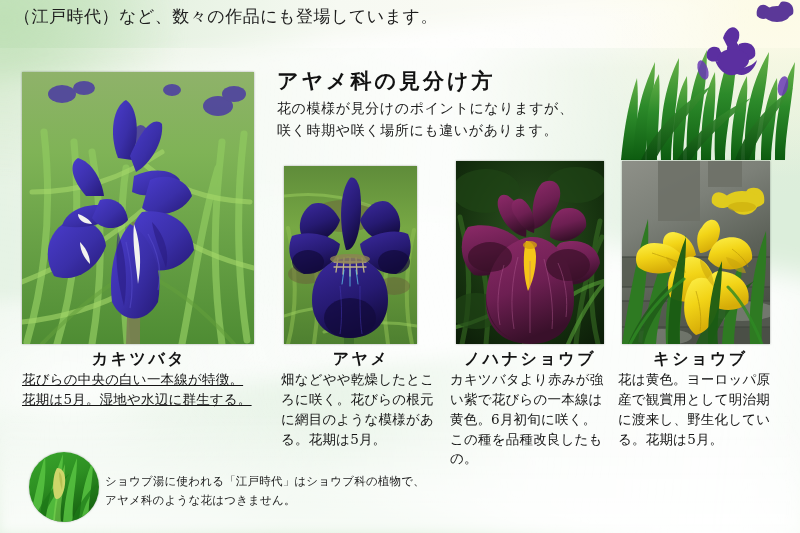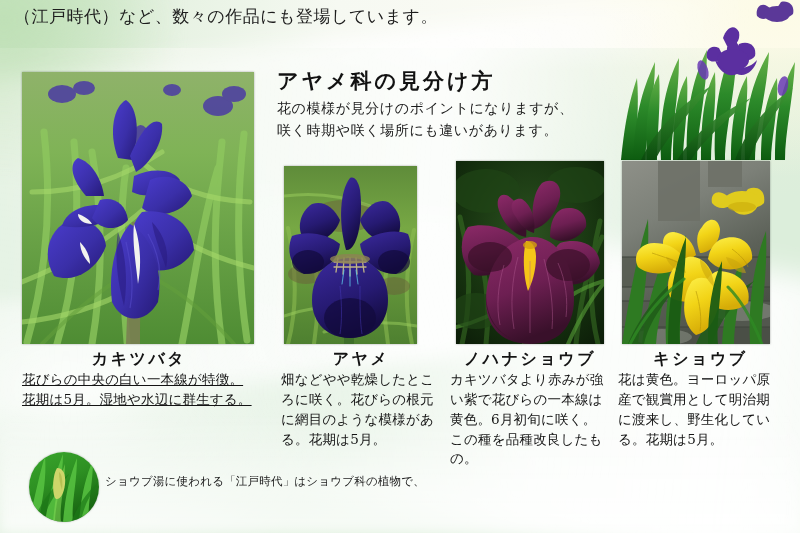--- a/index.html
+++ b/index.html
@@ -563,15 +563,16 @@
       <g fill="#cdd66a">
         <path d="M28 16 C34 16 37 22 36 32 C35 42 31 48 27 47 C23 44 23 24 28 16 Z"></path>
       </g>
       <g fill="#b0bb4c" opacity=".8">
         <path d="M30 20 C33 22 34 30 33 38 C31 32 30 26 30 20 Z"></path>
       </g>
     </svg>
   </div>
   <div id="note-text">
     <div>ショウブ湯に使われる「江戸時代」はショウブ科の植物で、</div>
+    <div>アヤメ科のような花はつきません。</div>
   </div>
 
 </div>
 
 </body></html>

